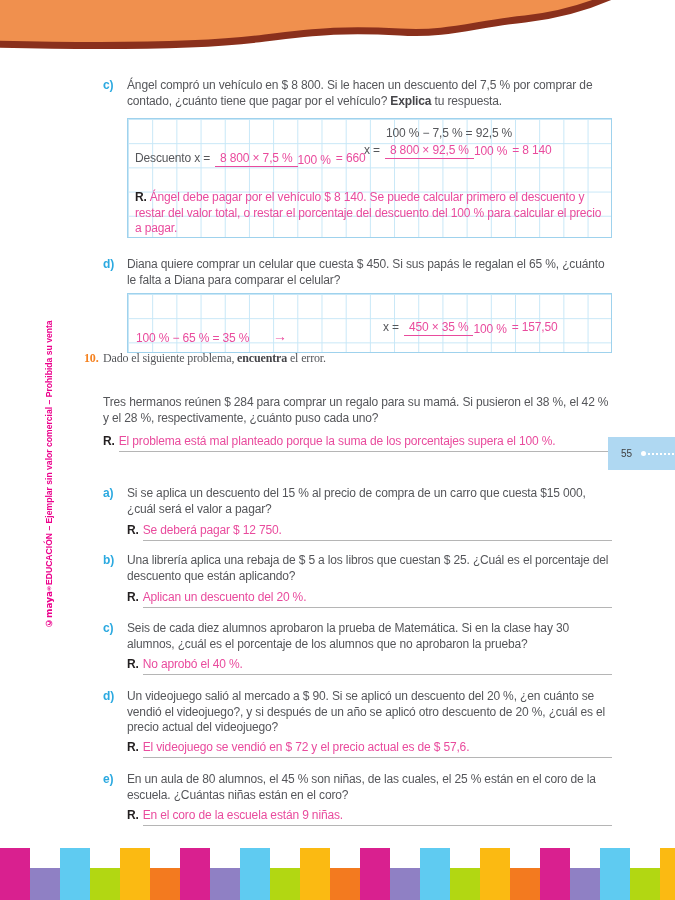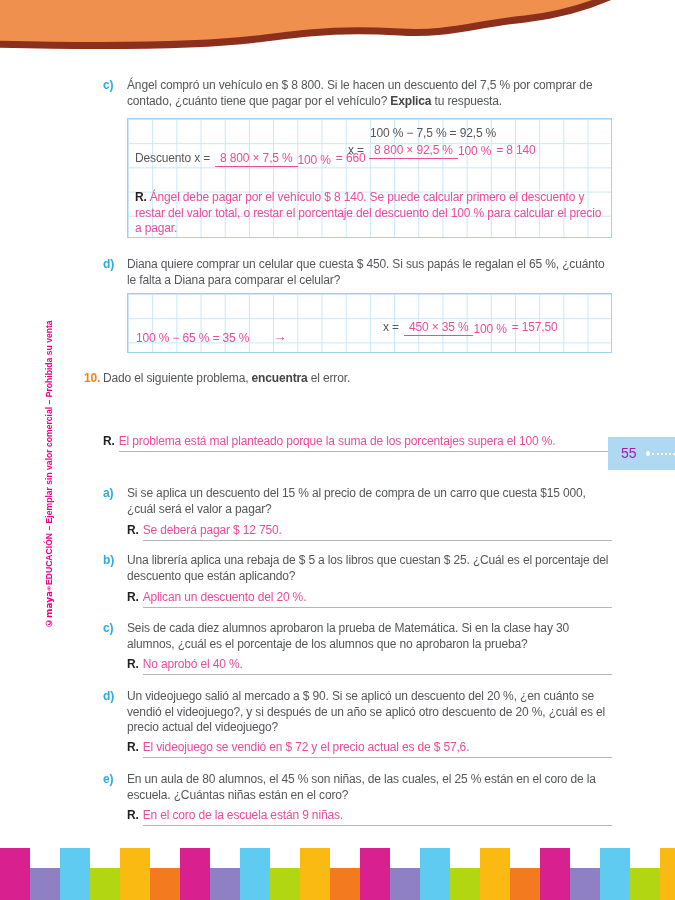--- a/index.html
+++ b/index.html
@@ -49,21 +49,21 @@
   .frac .den{padding-top:1px;line-height:14px;}
   .wt-answer{position:absolute;left:7px;width:468px;line-height:15.6px;}
   .wt-answer .r{font-weight:bold;color:#231F20;margin-right:3px;}
   .wt-answer .ans{color:#E94B9D;}
   .arrow{color:#E94B9D;font-size:14px;}
   
   .page-tab{
     position:absolute;left:608px;top:437px;width:67px;height:33px;background:#AFD8F2;
     display:flex;align-items:center;padding-left:13px;box-sizing:border-box;
   }
-  .page-tab .pno{color:#a21caf;font-size:14px;letter-spacing:0;}
+  .page-tab .pno{color:#404040;font-size:10px;letter-spacing:0;}
   .page-tab .tab-dot{width:5px;height:5px;border-radius:50%;background:#fff;margin-left:9px;}
   .page-tab .tab-dots{width:26px;border-top:2px dotted #fff;margin-left:2px;}
   
   .footer-blocks{
     position:absolute;left:0;bottom:0;width:675px;height:52px;
     display:flex;align-items:flex-end;overflow:hidden;
   }
   .fblock{flex:0 0 30px;width:30px;}
   .fblock.tall{height:52px;}
   .fblock.short{height:32px;}
@@ -91,21 +91,21 @@
 
   <div class="work-table" style="top:118px;height:120px;">
     <div class="wt-flex" style="left:7px;top:8px;">
       <span class="gray">Descuento x =</span>
       <span class="frac">
         <span class="num">8 800 × 7,5 %</span>
         <span class="den">100 %</span>
       </span>
       <span class="pink">= 660</span>
     </div>
-    <div class="abs" style="left:220px;top:7px;">
+    <div class="abs" style="left:236px;top:7px;">
       <div class="gray" style="margin-left:22px;">100 % − 7,5 % = 92,5 %</div>
       <div class="wt-flex" style="position:static;margin-top:1px;">
         <span class="gray">x =</span>
         <span class="frac">
           <span class="num">8 800 × 92,5 %</span>
           <span class="den">100 %</span>
         </span>
         <span class="pink">= 8 140</span>
       </div>
     </div>
@@ -125,24 +125,25 @@
     <div class="wt-flex" style="left:255px;top:2px;">
       <span class="gray">x =</span>
       <span class="frac">
         <span class="num">450 × 35 %</span>
         <span class="den">100 %</span>
       </span>
       <span class="pink">= 157,50</span>
     </div>
   </div>
 
-  <div class="num-item" style="top:371px;">
+  <div class="num-item" style="top:351px;font-family:Liberation Serif, serif;">
     <span class="num">10.</span>
     <div class="body"><span>Dado el siguiente problema, </span><b class="inline-bold">encuentra</b><span> el error.</span></div>
   </div>
+  <div class="abs" style="left:103px;top:395px;width:509px;">Tres hermanos reúnen $ 284 para comprar un regalo para su mamá. Si pusieron el 38 %, el 42 % y el 28 %, respectivamente, ¿cuánto puso cada uno?</div>
   <div class="ans-row" style="left:103px;top:434px;width:509px;">
     <span class="r">R.</span>
       <span class="ans">El problema está mal planteado porque la suma de los porcentajes supera el 100 %.</span>
   </div>
 
   <div class="page-tab">
     <span class="pno">55</span>
     <span class="tab-dot"></span>
     <span class="tab-dots"></span>
   </div>

